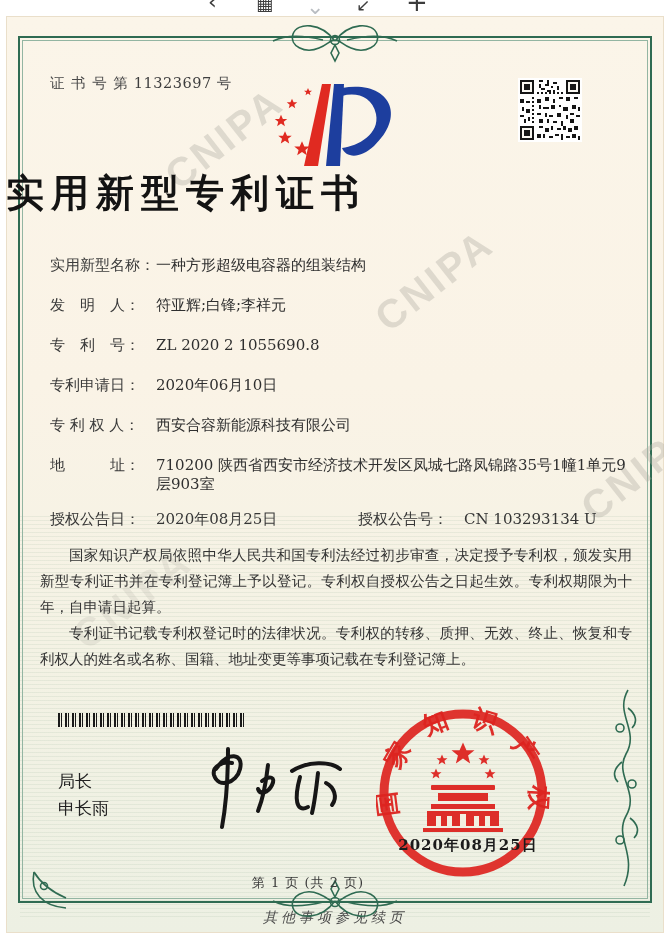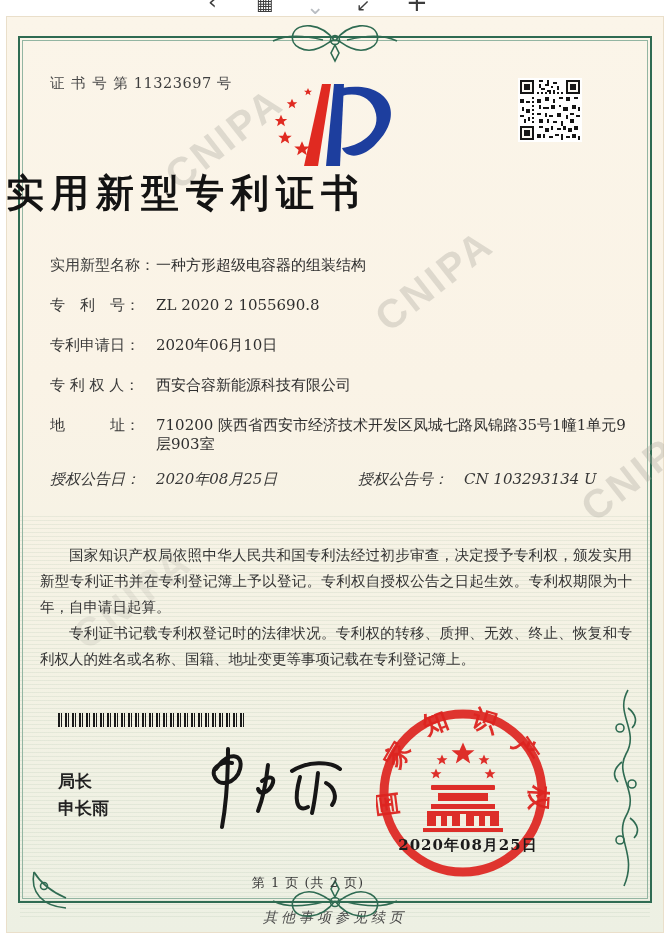--- a/index.html
+++ b/index.html
@@ -34,31 +34,31 @@
   .logo{position:absolute;left:246px;top:64px;width:160px;height:88px;}
   .qr{position:absolute;left:512px;top:62px;width:60px;height:60px;background:#fff;padding:2px;}
   .title{position:absolute;left:0;top:152px;width:522px;text-align:left;
          font-size:38px;font-weight:700;letter-spacing:7px;color:#131313;}
   
   .fields{position:absolute;left:44px;top:240px;width:578px;font-size:15px;color:#363636;}
   .frow{display:flex;line-height:19px;margin-bottom:21px;}
   .frow .flabel{flex:0 0 106px;white-space:nowrap;color:#3a3a3a;}
   .frow .fvalue{flex:1;color:#2f2f2f;}
   .frow.addr{margin-bottom:10px;}
-  .grant{display:flex;line-height:19px;margin-top:16px;font-style:italic;}
+  .grant{display:flex;line-height:19px;margin-top:16px;}
   .grant .gpair{display:flex;}
   .grant .gpair.first{width:308px;}
   
   .paras{position:absolute;left:34px;top:526px;width:592px;font-size:14.5px;line-height:26px;
          text-align:justify;color:#333;}
   .paras p{margin:0;text-indent:2em;}
   
   .barcode{position:absolute;left:52px;top:697px;width:188px;height:14px;
     background:repeating-linear-gradient(90deg,#191919 0 2px,transparent 2px 3px,#191919 3px 4px,transparent 4px 7px,#191919 7px 9px,transparent 9px 10px,#191919 10px 11px,transparent 11px 14px);}
-  .director{position:absolute;left:52px;top:752px;font-size:17px;font-weight:700;color:#222;line-height:27px;}
+  .director{position:absolute;left:52px;top:752px;font-size:17px;font-weight:400;color:#222;line-height:27px;}
   .signature{position:absolute;left:182px;top:726px;width:160px;height:92px;}
   .seal{position:absolute;left:370px;top:690px;width:174px;height:174px;}
   .seal-date{position:absolute;left:362px;top:820px;width:200px;text-align:center;
              font-size:15px;font-weight:700;letter-spacing:1px;color:#1b1b1b;z-index:3;}
   .page-info{position:absolute;left:0;top:858px;width:604px;text-align:center;font-size:13px;color:#3a3a3a;letter-spacing:1px;z-index:2;}
   .footer-note{position:absolute;left:0;top:893px;width:658px;text-align:center;font-size:14px;
                color:#4c4c4c;letter-spacing:4px;font-style:italic;}
   
   .orn{position:absolute;pointer-events:none;}
   .orn-top{left:50%;transform:translateX(-50%);top:2px;}
@@ -137,20 +137,24 @@
       <path d="M9,22h2v1h-2z M12,23h2v2h-2z M15,22h1v2h-1z M18,23h2v1h-2z M21,22h1v2h-1z M23,23h2v2h-2z M26,22h2v2h-2z M8,26h2v2h-2z M11,26h1v2h-1z M14,27h2v1h-2z M17,26h2v1h-2z M20,26h1v3h-1z M22,27h2v1h-2z M25,26h2v2h-2z M28,27h1v2h-1z"></path>
     </g>
   </svg>
 
   <div class="title">实用新型专利证书</div>
 
   <div class="fields">
     <div class="frow">
       <span class="flabel">实用新型名称：</span>
       <span class="fvalue">一种方形超级电容器的组装结构</span>
+    </div>
+    <div class="frow">
+      <span class="flabel">发　明　人：</span>
+      <span class="fvalue">符亚辉;白锋;李祥元</span>
     </div>
     <div class="frow">
       <span class="flabel">专　利　号：</span>
       <span class="fvalue">ZL 2020 2 1055690.8</span>
     </div>
     <div class="frow">
       <span class="flabel">专利申请日：</span>
       <span class="fvalue">2020年06月10日</span>
     </div>
     <div class="frow">

